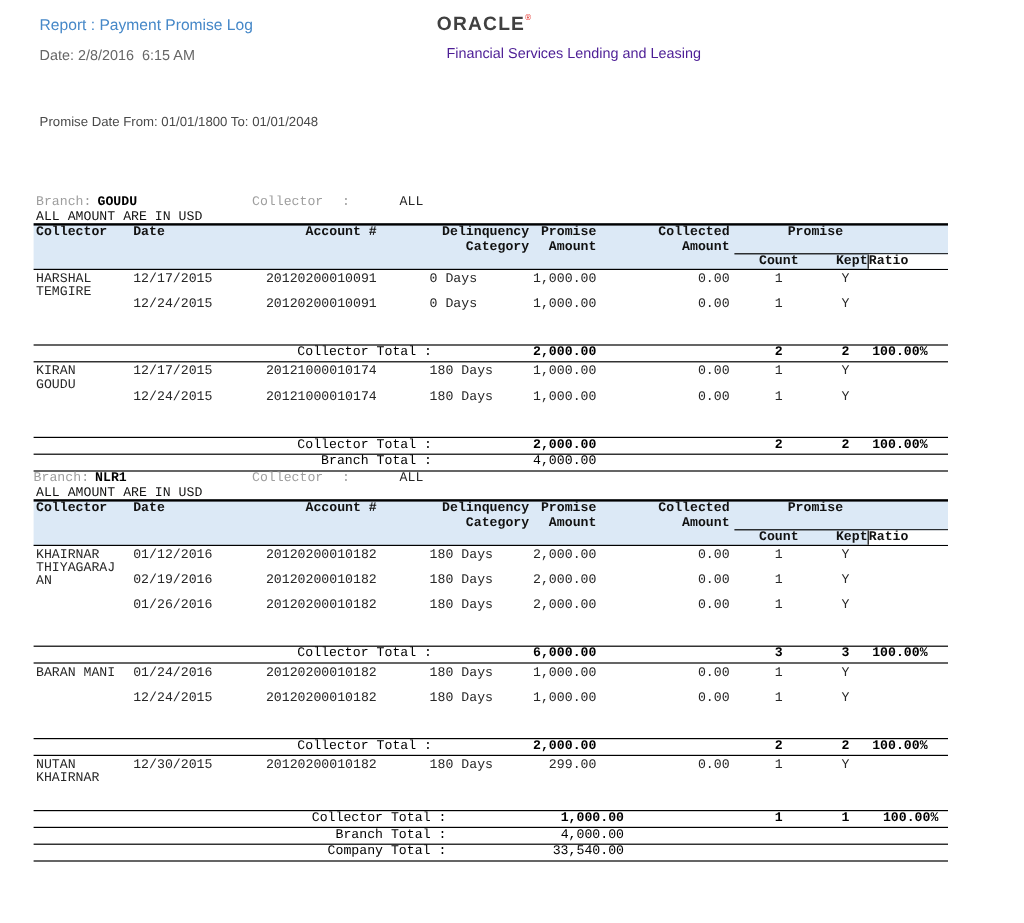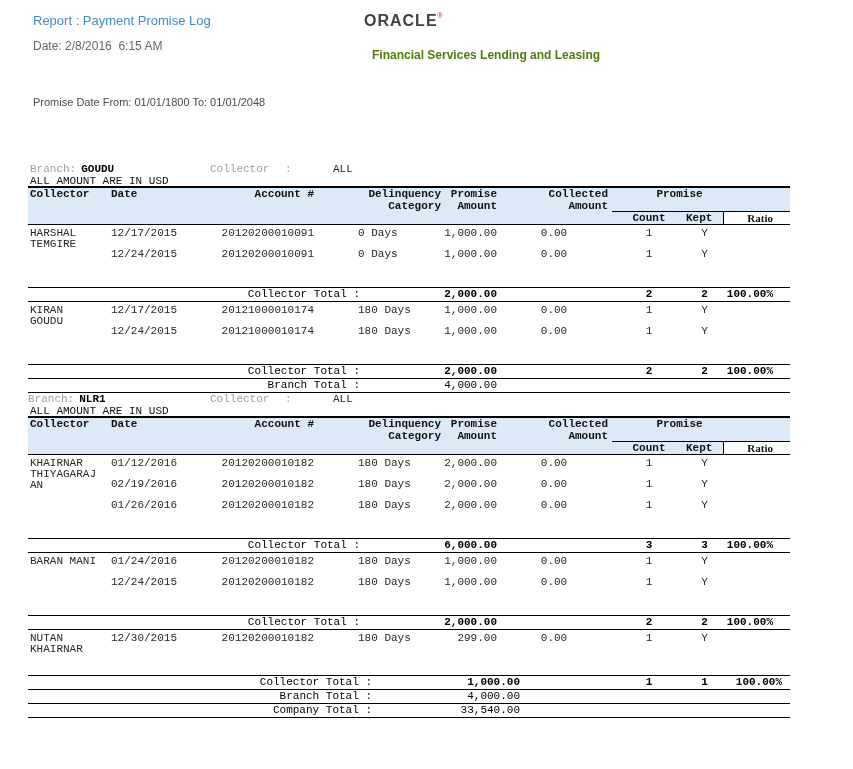--- a/index.html
+++ b/index.html
@@ -6,21 +6,21 @@
   html, body { width: 853px; height: 769px; background: #fff; position: relative;
     font-family: "Liberation Mono", "DejaVu Sans Mono", monospace; }
 
   
   .ph { font-family: "Liberation Sans", sans-serif; position: absolute; }
   .report-title { left: 33px; top: 13px; font-size: 13px; color: #4688C8; }
   .date-line   { left: 33px; top: 39px; font-size: 12px; color: #666; white-space: pre; }
   .logo-wrap   { left: 364px; top: 12px; }
   .logo-brand  { color: #404040; font-size: 16px; font-weight: bold; letter-spacing: 1px; }
   .logo-mark   { color: #E2231B; font-size: 7px; vertical-align: top; }
-  .logo-sub    { color: #4d7c0f; font-size: 12px; margin-top: 18px; margin-left: 8px; font-weight: bold; }
+  .logo-sub    { color: #4c1d95; font-size: 12px; margin-top: 7px; margin-left: 8px; }
   .filter-line { left: 33px; top: 96px; font-size: 11px; color: #4a4a4a; }
 
   
   .report { position: absolute; left: 28px; top: 163px; width: 762px;
     font-size: 11px; color: #262626; }
 
   .secline { position: relative; height: 13px; line-height: 12px; }
   .pos  { position: absolute; top: 0; }
   .lab  { color: #9E9E9E; }
   .val  { font-weight: bold; color: #000; margin-left: 5px; }
@@ -38,34 +38,34 @@
   .h-acct  { grid-column: 3; grid-row: 1; text-align: right; padding-right: 4px; }
   .h-del1  { grid-column: 4; grid-row: 1; text-align: right; padding-right: 2px; }
   .h-del2  { grid-column: 4; grid-row: 2; text-align: right; padding-right: 2px; }
   .h-prom1 { grid-column: 5; grid-row: 1; text-align: right; padding-right: 3px; }
   .h-prom2 { grid-column: 5; grid-row: 2; text-align: right; padding-right: 3px; }
   .h-coll1 { grid-column: 6; grid-row: 1; text-align: right; padding-right: 4px; }
   .h-coll2 { grid-column: 6; grid-row: 2; text-align: right; padding-right: 4px; }
   .h-pgroup { grid-column: 7 / 9; grid-row: 1; text-align: center; padding-left: 24px; }
   .h-underline { grid-column: 7 / 10; grid-row: 2; border-bottom: 1px solid #000; }
   .h-count { grid-column: 7; grid-row: 3; text-align: center; }
-  .h-kept  { grid-column: 8; grid-row: 3; text-align: left; }
-  .h-ratio { grid-column: 9; grid-row: 3; text-align: right; padding-right: 17px;
-             background: #fff; border-left: 1px solid #000; font-family: Liberation Serif, serif; }
+  .h-kept  { grid-column: 8; grid-row: 3; text-align: right; }
+  .h-ratio { grid-column: 9; grid-row: 3; padding-right: 17px;
+             background: #fff; border-left: 1px solid #000; }
 
   
   .block { position: relative; }
   .cname { position: absolute; left: 2px; top: 3px; width: 70px;
     line-height: 11px; overflow-wrap: break-word; word-wrap: break-word; }
   .data-row { height: 21px; line-height: 13px; padding-top: 2px; }
   .c-date { grid-column: 2; padding-left: 3px; }
   .c-acct { grid-column: 3; text-align: right; padding-right: 4px; }
   .c-del  { grid-column: 4; padding-left: 40px; }
   .c-prom { grid-column: 5; text-align: right; padding-right: 3px; }
-  .c-coll { grid-column: 6; text-align: center; padding-right: 4px; }
+  .c-coll { grid-column: 6; text-align: right; padding-right: 4px; }
   .c-cnt  { grid-column: 7; text-align: center; }
   .c-kept { grid-column: 8; text-align: center; }
 
   .gap20 { height: 20px; } .gap24 { height: 24px; }
 
   
   .trow  { border-top: 1px solid #000; border-bottom: 1px solid #000; height: 15px; line-height: 13px; color: #000; }
   .trow2 { border-bottom: 1px solid #000; height: 14px; line-height: 13px; color: #000; }
   .t-label { grid-column: 1 / 5; text-align: right; padding-right: 83px; }
   .t-amt   { grid-column: 5; text-align: right; padding-right: 3px; font-weight: bold; }

